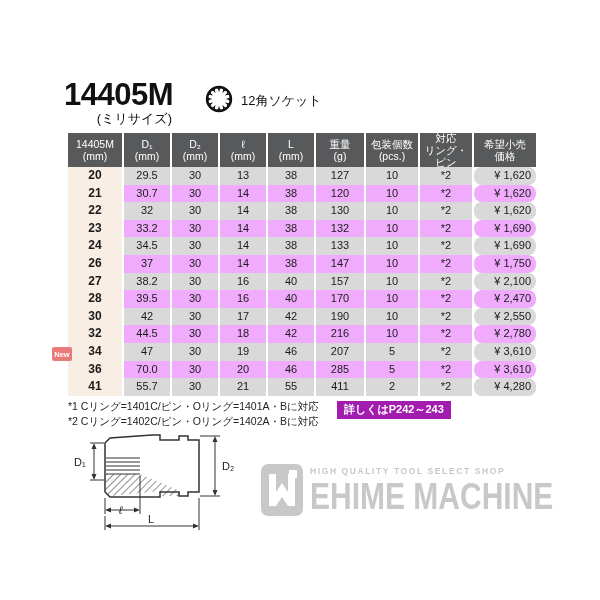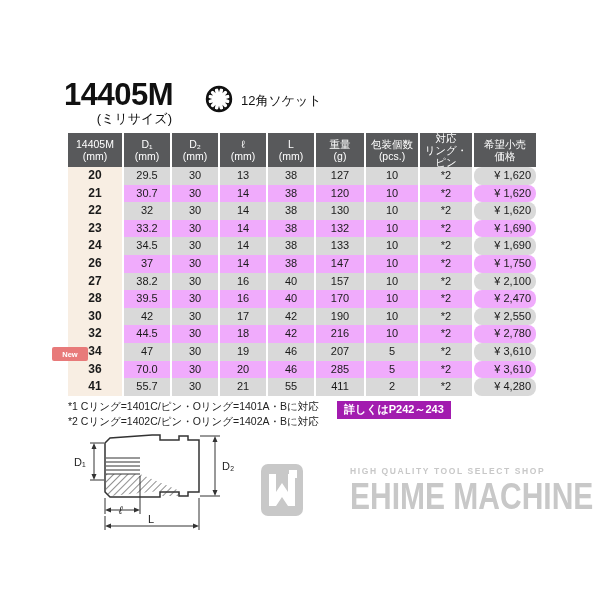--- a/index.html
+++ b/index.html
@@ -28,34 +28,34 @@
   }
   .td{
     height:17.6px;line-height:17.6px;font-size:11px;text-align:center;
     white-space:nowrap;overflow:hidden;
   }
   .td.col-0{background:#f8eee3;font-weight:700;font-size:12px;}
   .td.col-8{text-align:right;padding-right:5px;box-sizing:border-box;border-radius:8px;}
   .row-gray{background:#d9d9d9;}
   .row-white{background:#f0abfc;}
   .new-badge{
-    position:absolute;left:52px;top:347px;width:36px;height:14px;
+    position:absolute;left:52px;top:347px;width:20px;height:14px;
     background:#e87a7a;color:#fff;font-size:7.5px;font-weight:700;
     display:flex;align-items:center;justify-content:center;border-radius:2px;
   }
   
   .notes{position:absolute;left:68px;top:399px;font-size:10.5px;line-height:15px;color:#222;}
   .detail-badge{
     position:absolute;left:337px;top:401px;background:#a21caf;color:#fff;
     font-size:11px;font-weight:700;padding:1px 7px 2px 7px;
   }
   
   .diagram{position:absolute;left:30px;top:430px;}
   
-  .watermark{position:absolute;left:261px;top:464px;display:flex;align-items:flex-start;color:#c8c8c8;gap:40px;}
+  .watermark{position:absolute;left:261px;top:464px;display:flex;align-items:flex-start;color:#c8c8c8;}
   .wm-text{margin-left:7px;}
   .wm-tagline{font-size:8.5px;font-weight:700;letter-spacing:1.6px;margin-top:2px;}
   .wm-brand{font-size:30px;font-weight:800;letter-spacing:0px;line-height:30px;margin-top:2px;transform:scaleY(1.25);transform-origin:top left;}
 </style>
 </head>
 <body>
 
 <div class="title-block">
   <div class="model-no">14405M</div>
   <div class="size-note">(ミリサイズ)</div>

